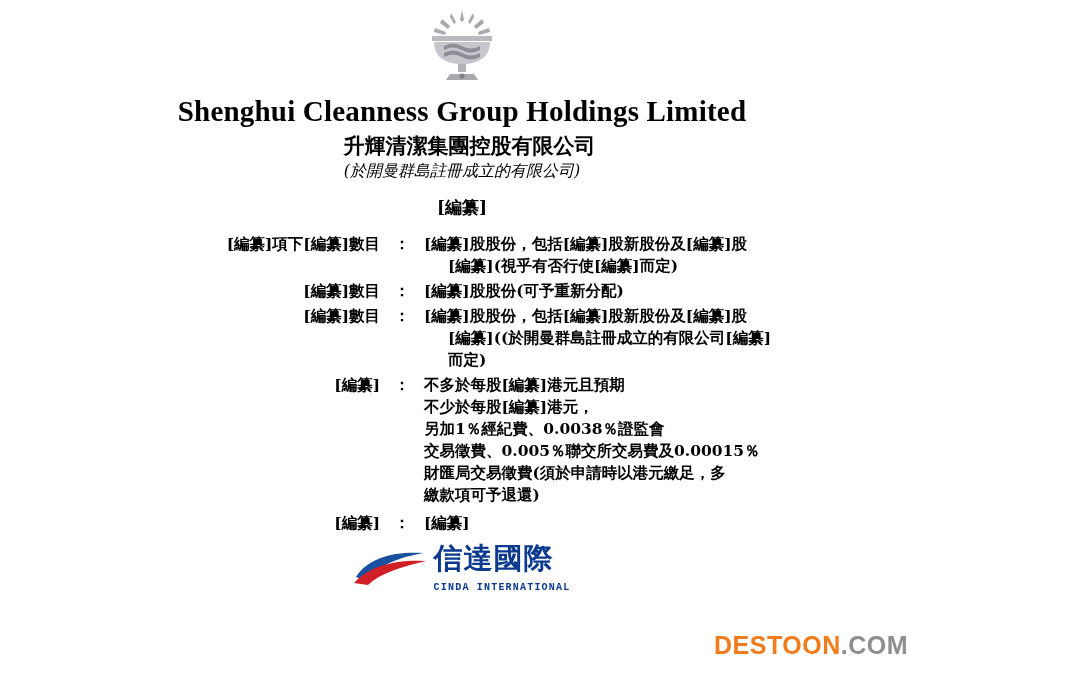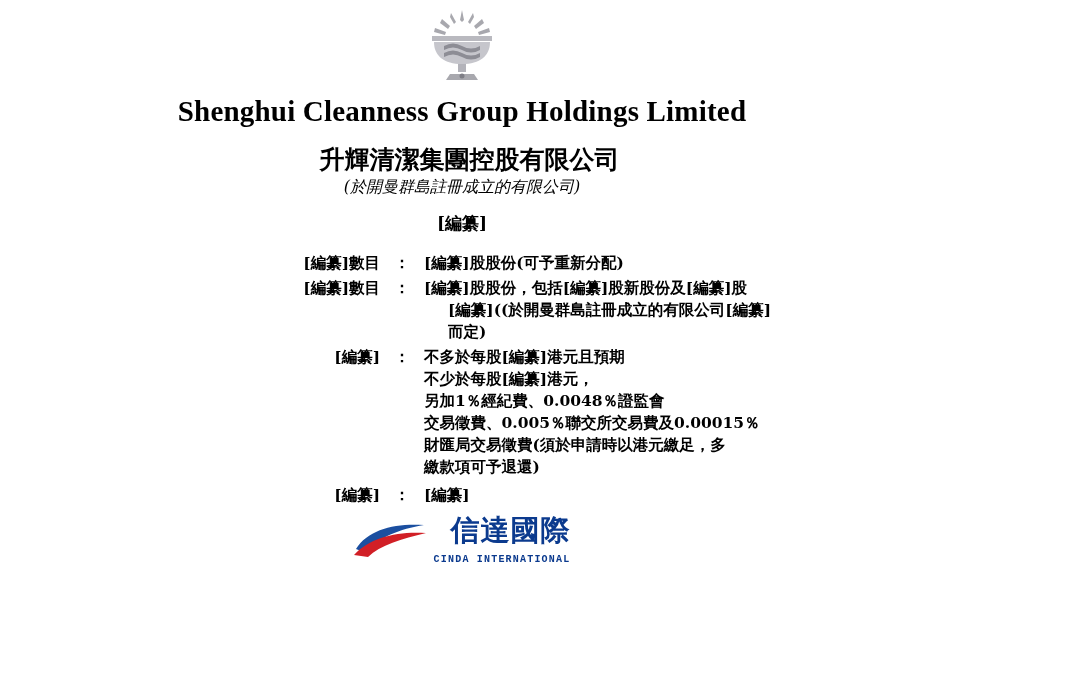--- a/index.html
+++ b/index.html
@@ -41,23 +41,23 @@
   .title-en {
     text-align: center;
     font-size: 29px;
     font-weight: bold;
     letter-spacing: 0.2px;
     margin-top: 4px;
     line-height: 1.2;
   }
   .title-zh {
     text-align: center;
-    font-size: 25px;
-    font-weight: bold;
-    margin-top: 15px;
+    font-size: 21px;
+    font-weight: bold;
+    margin-top: 4px;
     line-height: 1.25;
     font-family: "DejaVu Serif", "Liberation Serif", serif;
     padding-left: 15px;
   }
   .subtitle-zh {
     text-align: center;
     font-size: 16px;
     font-style: italic;
     margin-top: 2px;
     font-family: "DejaVu Serif", "Liberation Serif", serif;
@@ -129,21 +129,21 @@
     gap: 8px;
   }
   .swoosh {
     width: 72px;
     height: 36px;
     display: block;
   }
   .sponsor-text {
     display: flex;
     flex-direction: column;
-    align-items: flex-end;
+    align-items: flex-start;
     line-height: 1;
   }
   .sponsor-zh {
     font-size: 29px;
     font-weight: bold;
     color: #0b3a8e;
     font-family: "DejaVu Serif", "Liberation Serif", serif;
     letter-spacing: 1px;
   }
   .sponsor-en {
@@ -196,20 +196,28 @@
     </svg>
   </div>
 
   <div class="title-en">Shenghui Cleanness Group Holdings Limited</div>
   <div class="title-zh">升輝清潔集團控股有限公司</div>
   <div class="subtitle-zh">(於開曼群島註冊成立的有限公司)</div>
   <div class="section-label">[編纂]</div>
 
   <table class="terms">
     <tbody>
+      <tr>
+        <td class="c-label">[編纂]項下[編纂]數目</td>
+        <td class="c-colon">：</td>
+        <td class="c-value">
+          <span class="val-line">[編纂]股股份，包括[編纂]股新股份及[編纂]股</span>
+          <span class="val-indent">[編纂](視乎有否行使[編纂]而定)</span>
+        </td>
+      </tr>
       <tr class="row-gap">
           <td colspan="3"></td>
         </tr>
 
       <tr>
         <td class="c-label">[編纂]數目</td>
         <td class="c-colon">：</td>
         <td class="c-value">
           <span class="val-line">[編纂]股股份(可予重新分配)</span>
         </td>
@@ -230,21 +238,21 @@
       <tr class="row-gap">
           <td colspan="3"></td>
         </tr>
 
       <tr>
         <td class="c-label">[編纂]</td>
         <td class="c-colon">：</td>
         <td class="c-value">
           <span class="val-line">不多於每股[編纂]港元且預期</span>
           <span class="val-line">不少於每股[編纂]港元，</span>
-          <span class="val-line">另加1％經紀費、0.0048％證監會</span>
+          <span class="val-line">另加1％經紀費、0.0038％證監會</span>
           <span class="val-line">交易徵費、0.005％聯交所交易費及0.00015％</span>
           <span class="val-line">財匯局交易徵費(須於申請時以港元繳足，多</span>
           <span class="val-line">繳款項可予退還)</span>
         </td>
       </tr>
       <tr class="row-gap">
           <td colspan="3"></td>
         </tr>
 
       <tr class="row-gap">
@@ -266,14 +274,17 @@
     <svg class="swoosh" viewBox="0 0 72 36" aria-hidden="true">
       <path d="M2 26 C14 6 42 0 70 2 C46 6 24 14 12 30 Z" fill="#1b4fa0"></path>
       <path d="M0 32 C16 14 44 8 72 10 C48 16 26 22 14 34 Z" fill="#d11f26"></path>
     </svg>
     <div class="sponsor-text">
       <span class="sponsor-zh">信達國際</span>
       <span class="sponsor-en">CINDA INTERNATIONAL</span>
     </div>
   </div>
 
+  <div class="watermark">
+    <span class="wm-orange">DESTOON</span><span class="wm-grey">.COM</span>
+  </div>
 
 </div>
 
 </body></html>

